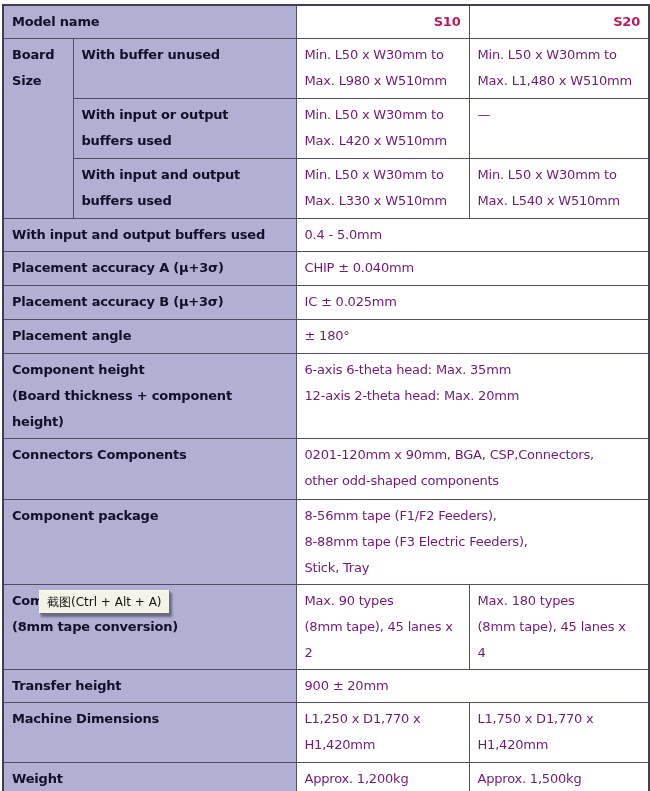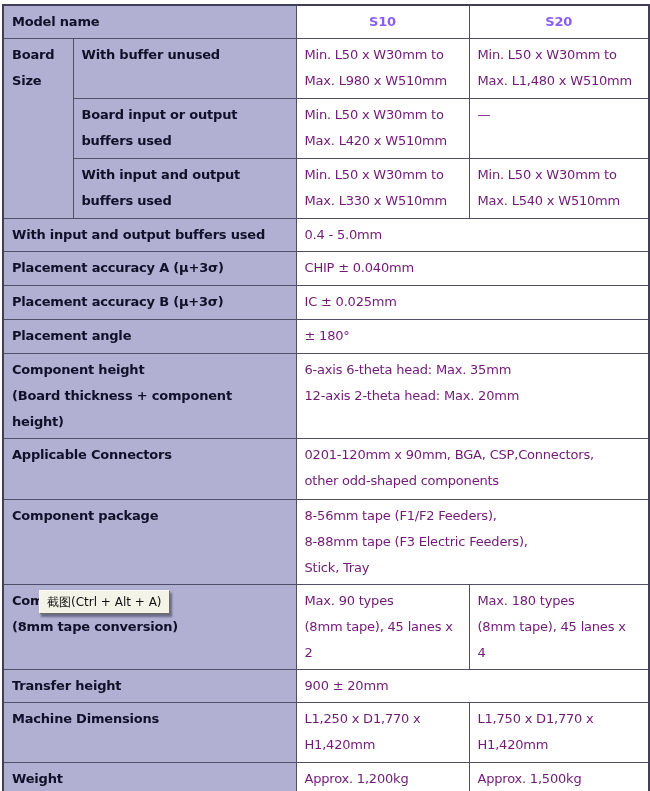--- a/index.html
+++ b/index.html
@@ -31,21 +31,21 @@
     white-space: pre-line;
     overflow: hidden;
   }
   .spec th {
     background: #b1b0d2;
     color: #10102a;
     font-weight: bold;
     text-align: left;
   }
   .spec td { color: #701a75; background: #ffffff; }
-  .spec td.model { font-weight: bold; text-align: center; color: #8b5cf6; margin-top: 16px; }
+  .spec td.model { font-weight: bold; text-align: right; color: #be185d; margin-top: 16px; }
   
   tr.h27 { height: 27px; padding-left: 29px; }
   tr.h60 { height: 60px; }
   tr.h33 { height: 33px; }
   tr.h34 { height: 34px; padding-left: 48px; }
   tr.h84 { height: 84px; }
   tr.h61 { height: 61px; }
   tr.h83 { height: 83px; }
   tr.h85 { height: 85px; }
   tr.h31 { height: 31px; }
@@ -92,21 +92,21 @@
       <th rowspan="3">Board
 Size</th>
       <th>With buffer unused</th>
       <td>Min. L50 x W30mm to
 Max. L980 x W510mm</td>
       <td>Min. L50 x W30mm to
 Max. L1,480 x W510mm</td>
     </tr>
 
     <tr class="h60">
-      <th>Board input or output
+      <th>With input or output
 buffers used</th>
       <td>Min. L50 x W30mm to
 Max. L420 x W510mm</td>
       <td>—</td>
     </tr>
 
     <tr class="h60">
       <th>With input and output
 buffers used</th>
       <td>Min. L50 x W30mm to
@@ -137,21 +137,21 @@
 
     <tr class="h84">
       <th colspan="2">Component height
 (Board thickness + component
 height)</th>
       <td colspan="2">6-axis 6-theta head: Max. 35mm
 12-axis 2-theta head: Max. 20mm</td>
     </tr>
 
     <tr class="h61">
-      <th colspan="2">Applicable Connectors</th>
+      <th colspan="2">Connectors Components</th>
       <td colspan="2">0201-120mm x 90mm, BGA, CSP,Connectors,
 other odd-shaped components</td>
     </tr>
 
     <tr class="h83">
       <th colspan="2">Component package</th>
       <td colspan="2">8-56mm tape (F1/F2 Feeders),
 8-88mm tape (F3 Electric Feeders),
 Stick, Tray</td>
     </tr>

